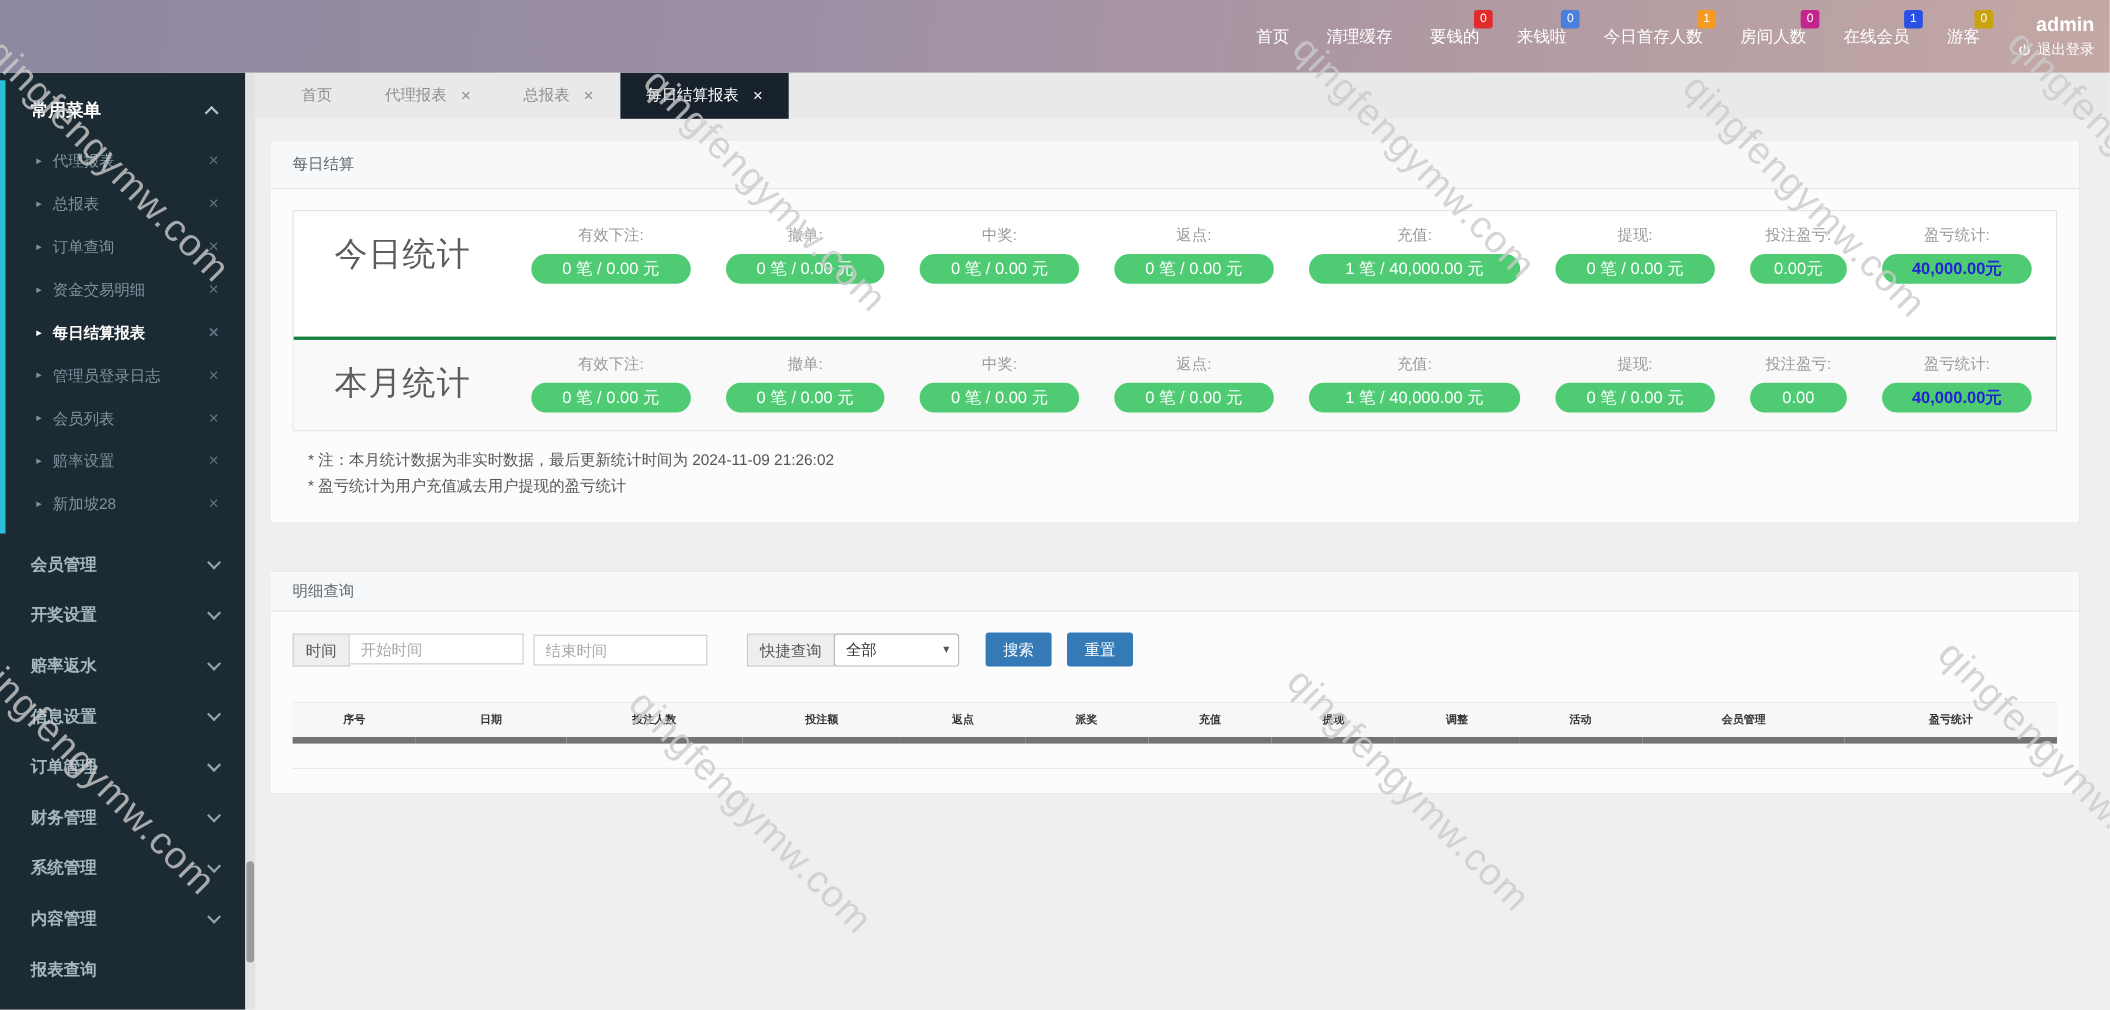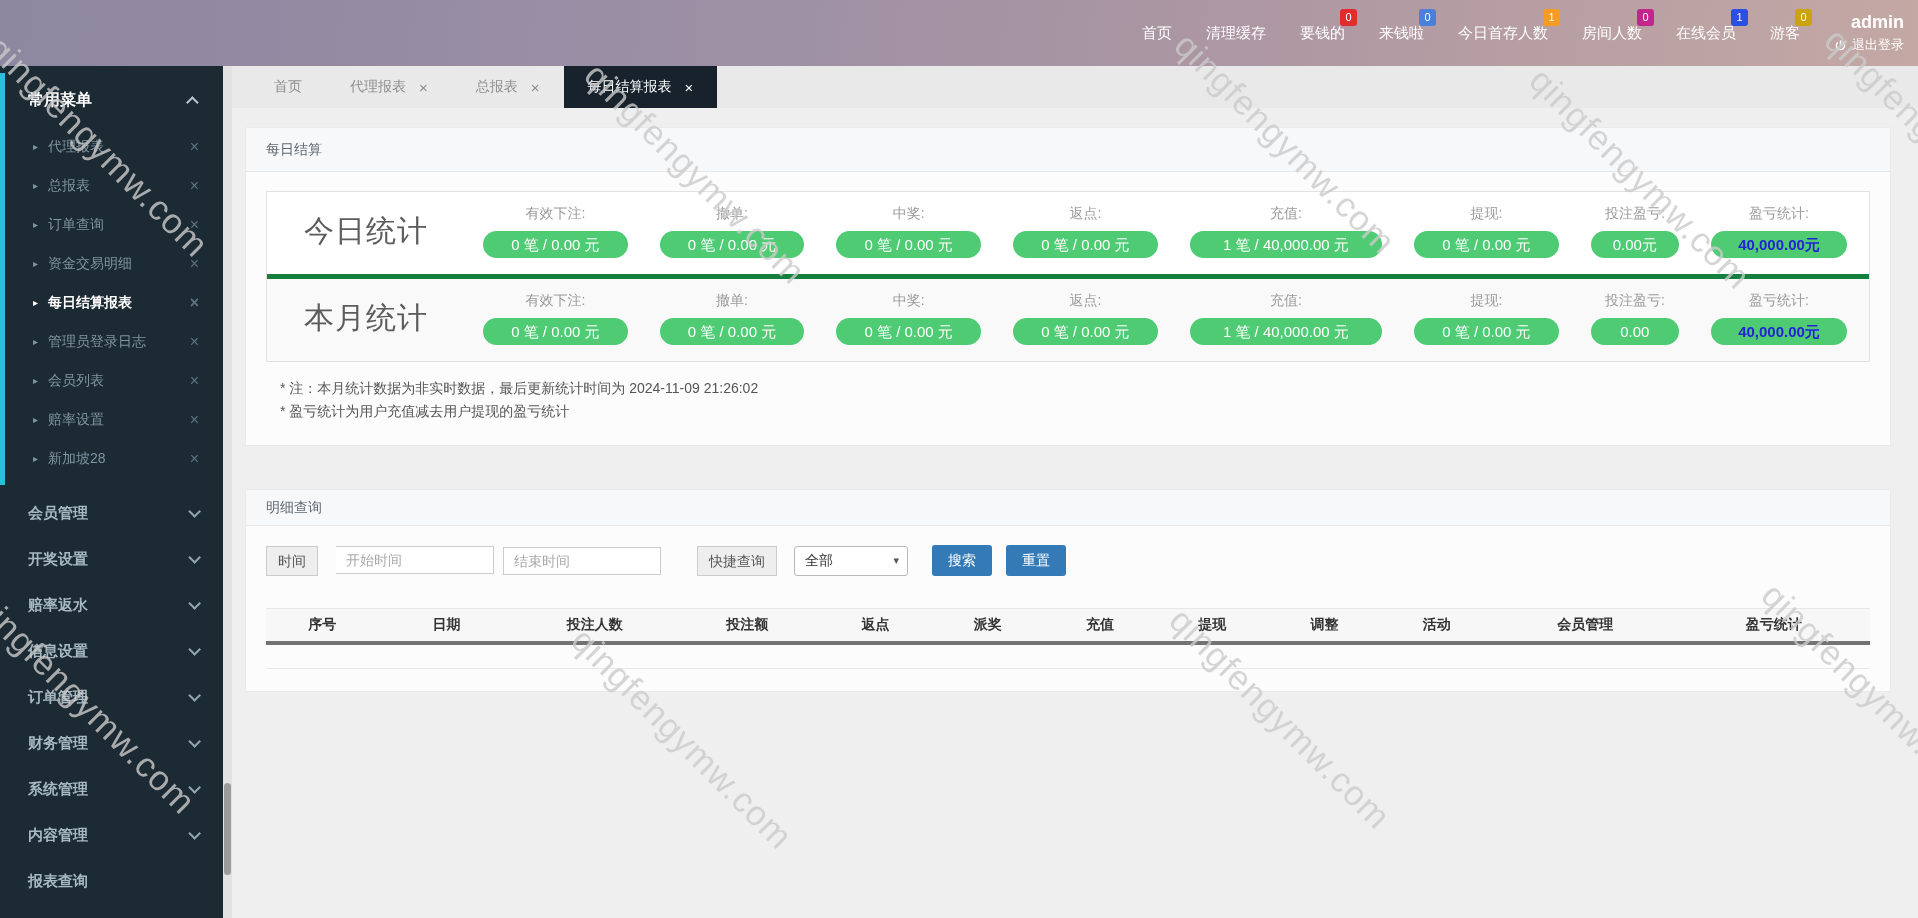--- a/index.html
+++ b/index.html
@@ -57,45 +57,45 @@
   .panel { width:1646px; background:#fcfcfc; border:1px solid #eaeaea; border-radius:2px; }
   .panel + .panel { margin-top:43px; }
   .panel-header { background:#f6f8fa; border-bottom:1px solid #e7e7e7; display:flex; align-items:center; padding:0 20px; font-size:14px; color:#60696f; }
   .panel1 .panel-header { height:44px; }
   .panel2 .panel-header { height:36px; }
   .panel-body { padding:19px 20px 22px; }
 
   
   .stats-box { border:1px solid #e2e2e2; background:#fff; }
   .stats-row { display:grid; grid-template-columns:170px 1fr 1fr 1fr 1fr 1.33fr 1fr 0.61fr 0.94fr; column-gap:32px; padding:13px 22px 16px 14px; }
-  .stats-row.alt { border-top:5px solid #15803d; background:#f9f9f9; }
+  .stats-row.alt { border-top:3px solid #15803d; background:#f9f9f9;margin-top:32px; }
   .row-title { font-size:30px; color:#5c5c5c; align-self:center; text-align:center; letter-spacing:1px; }
   .stat-label { text-align:center; font-size:14px; color:#9a9a9a; margin-bottom:8px; white-space:nowrap; }
   .stat-pill { height:27px; line-height:27px; border-radius:14px; background:var(--pill-green,#4ecb73); color:#fff; text-align:center; font-size:15px; white-space:nowrap; overflow:hidden; }
   .stat-pill.highlight { color:var(--highlight-blue,#2323d6); font-weight:bold; }
   .notes { margin:15px 0 0 14px; font-size:14px; color:#555; line-height:23px; }
 
   
   .form-row { display:flex; align-items:center; }
-  .input-group { display:flex;gap:18px; }
+  .input-group { display:flex; }
   .addon { height:30px; line-height:28px; border:1px solid #ccc; background:#eee; padding:0 11px; font-size:14px; color:#555; white-space:nowrap; }
   .text-input { height:28px; width:158px; border:1px solid #ccc; padding:0 10px; font-size:14px; color:#333; background:#fff; outline:none; }
   .text-input.joined { border-left:none; }
   .text-input::placeholder { color:#aaa; }
   .gap-sm { width:9px; flex:none; }
   .quick-group { margin-left:36px; }
   .select { height:30px; width:114px; border:1px solid #b9b9b9; border-radius:3px; background:#fff; display:flex; align-items:center; padding:0 8px 0 10px; font-size:14px; color:#333; cursor:pointer; margin-left:-1px; }
   .select .sel-chev { margin-left:auto; font-size:11px; color:#555; font-family:"DejaVu Sans",sans-serif; }
   .btn { height:31px; padding:0 16px; background:var(--primary-btn,#337ab7); color:#fff; border:none; border-radius:3px; font-size:14px; cursor:pointer; font-family:inherit; }
   .btn-search { margin-left:24px; }
   .btn-reset { margin-left:14px; }
 
   
   .detail-table { width:100%; border-collapse:collapse; margin-top:32px; }
-  .detail-table th { height:34px; background:#f7f7f7; border-top:1px solid #e8e8e8; border-bottom:4px solid #737373; font-size:14px; color:#333; font-weight:600; text-align:center; white-space:nowrap; }
+  .detail-table th { height:34px; background:#f7f7f7; border-top:1px solid #e8e8e8; border-bottom:6px solid #737373; font-size:10px; color:#333; font-weight:600; text-align:center; white-space:nowrap; }
   .detail-table td { height:26px; border-bottom:1px solid #e8e8e8; }
 
   
   .wm-layer { position:absolute; inset:0; pointer-events:none; z-index:10; overflow:hidden; }
   .wm { position:absolute; font-size:35px; color:#cbcbcb; opacity:.8; white-space:nowrap; transform:rotate(45deg); transform-origin:0 0; letter-spacing:1px; }
 </style>
 </head>
 <body>
 
 <header class="top-header">

